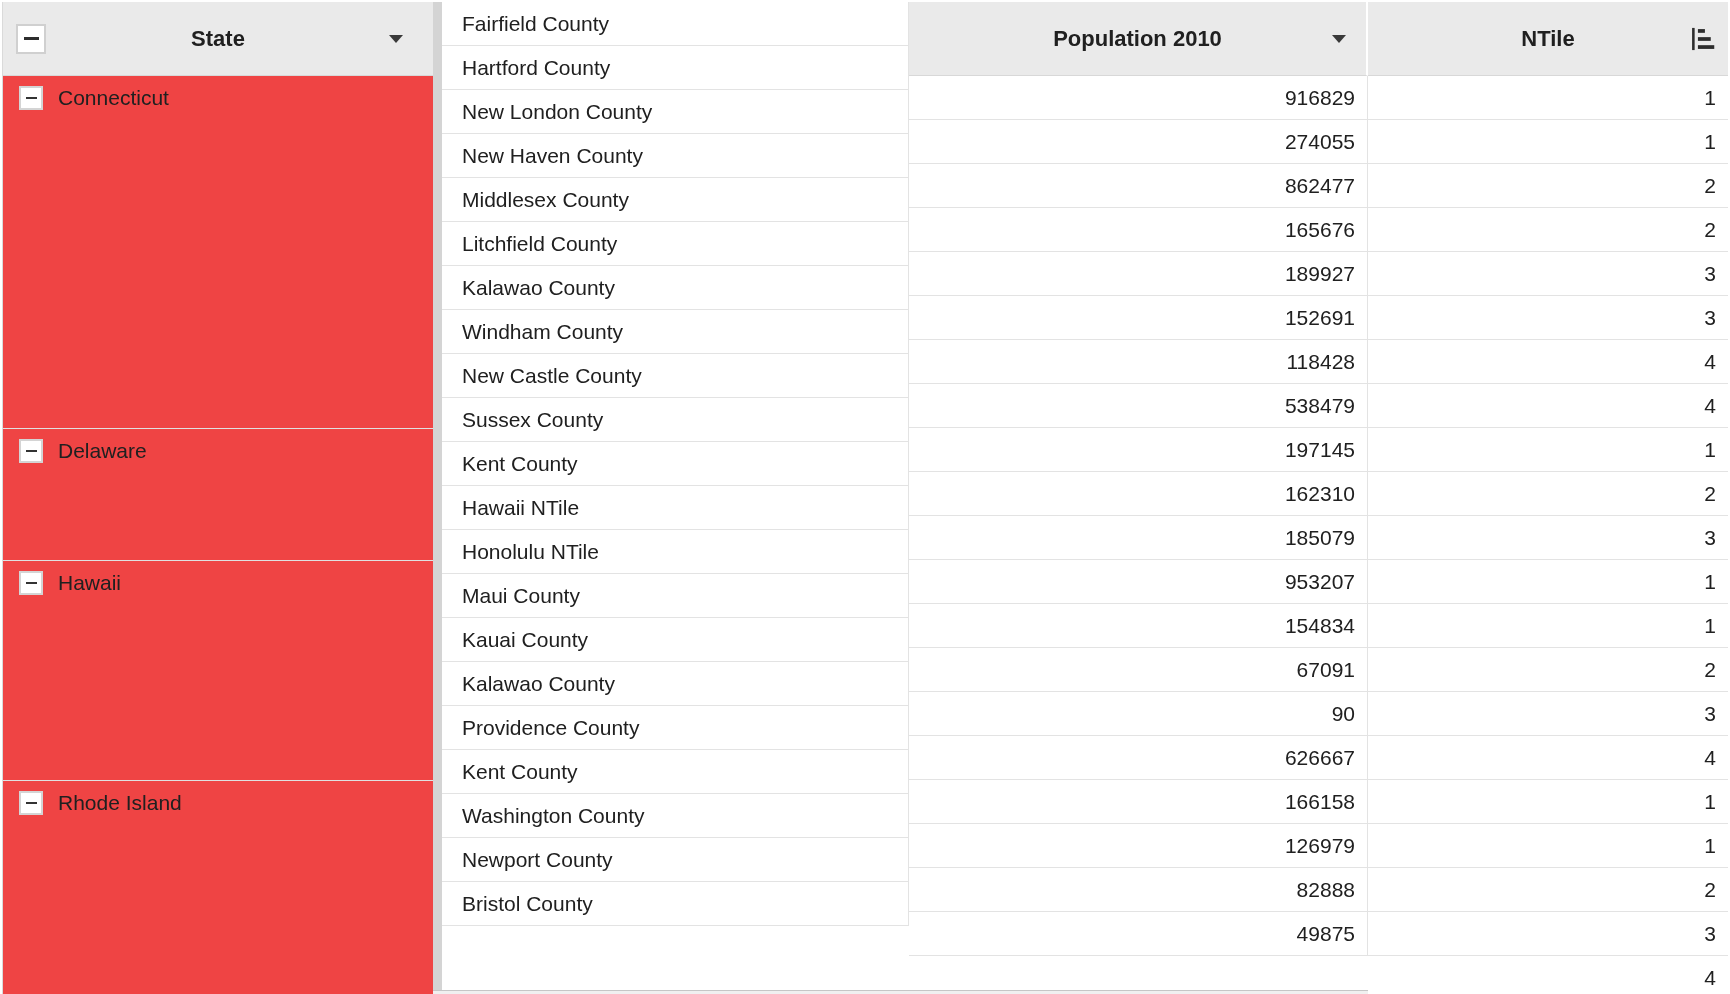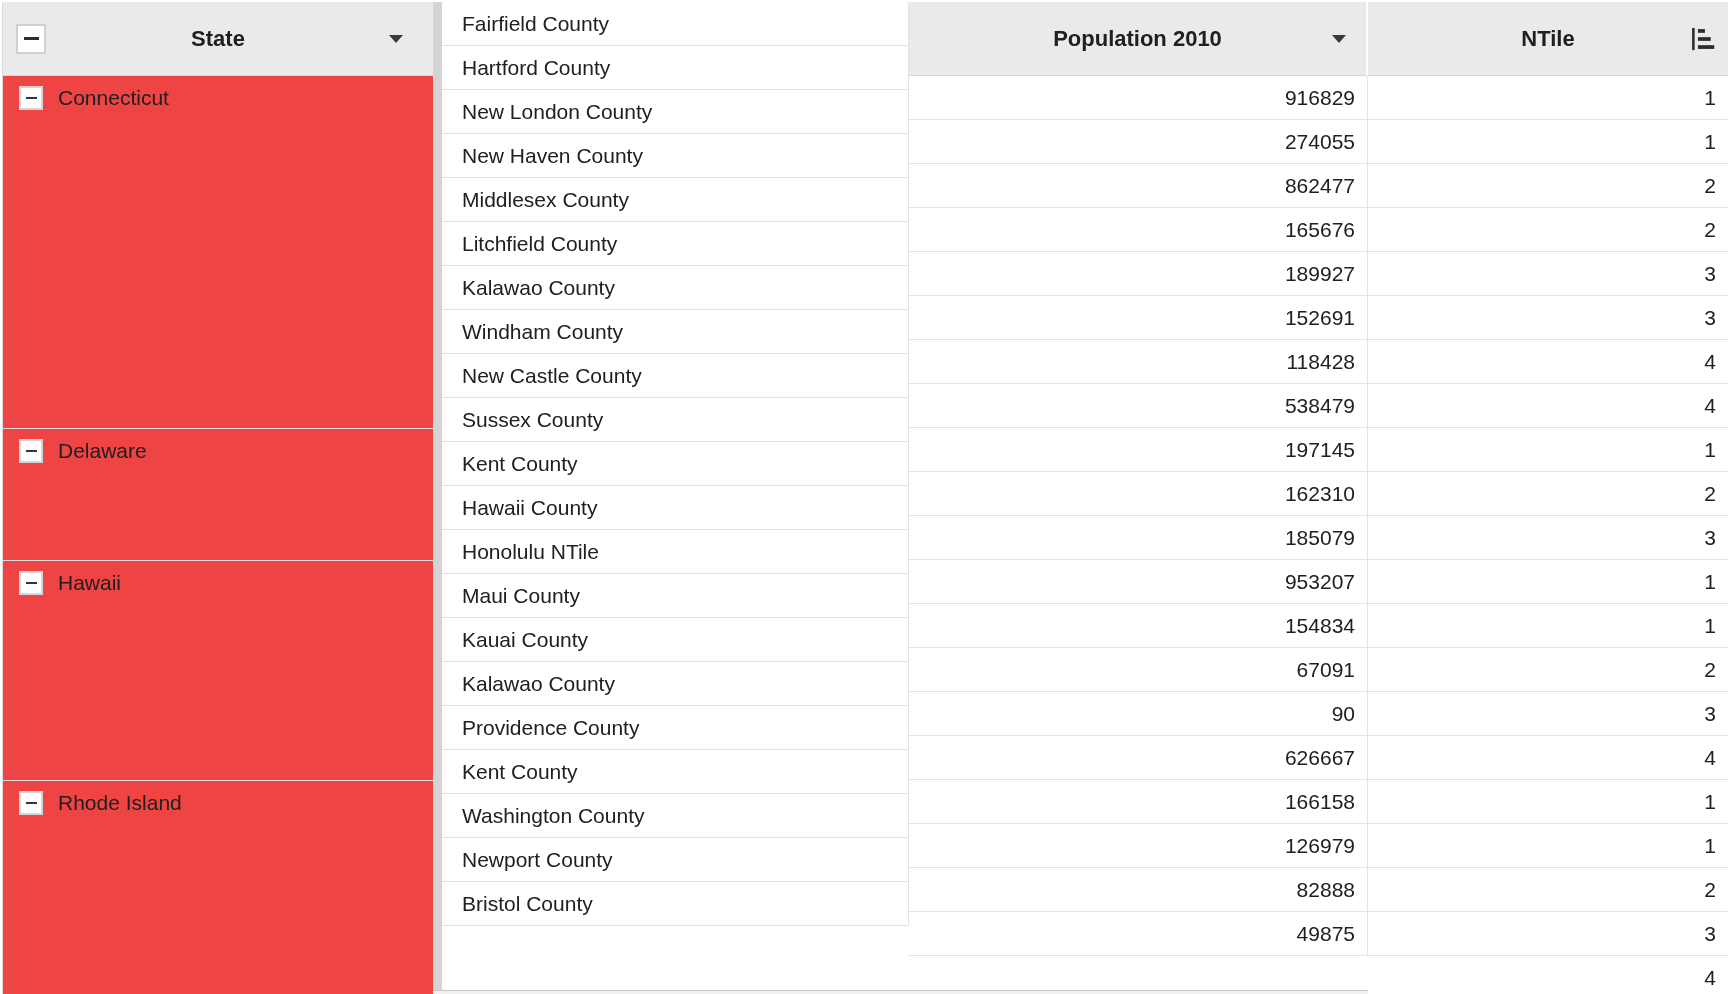--- a/index.html
+++ b/index.html
@@ -114,21 +114,21 @@
           <div class="cell cell-county">Hartford County</div>
           <div class="cell cell-county">New London County</div>
           <div class="cell cell-county">New Haven County</div>
           <div class="cell cell-county">Middlesex County</div>
           <div class="cell cell-county">Litchfield County</div>
           <div class="cell cell-county">Kalawao County</div>
           <div class="cell cell-county">Windham County</div>
           <div class="cell cell-county">New Castle County</div>
           <div class="cell cell-county">Sussex County</div>
           <div class="cell cell-county">Kent County</div>
-          <div class="cell cell-county">Hawaii County</div>
+          <div class="cell cell-county">Hawaii NTile</div>
           <div class="cell cell-county">Honolulu NTile</div>
           <div class="cell cell-county">Maui County</div>
           <div class="cell cell-county">Kauai County</div>
           <div class="cell cell-county">Kalawao County</div>
           <div class="cell cell-county">Providence County</div>
           <div class="cell cell-county">Kent County</div>
           <div class="cell cell-county">Washington County</div>
           <div class="cell cell-county">Newport County</div>
           <div class="cell cell-county">Bristol County</div>
         </div>

